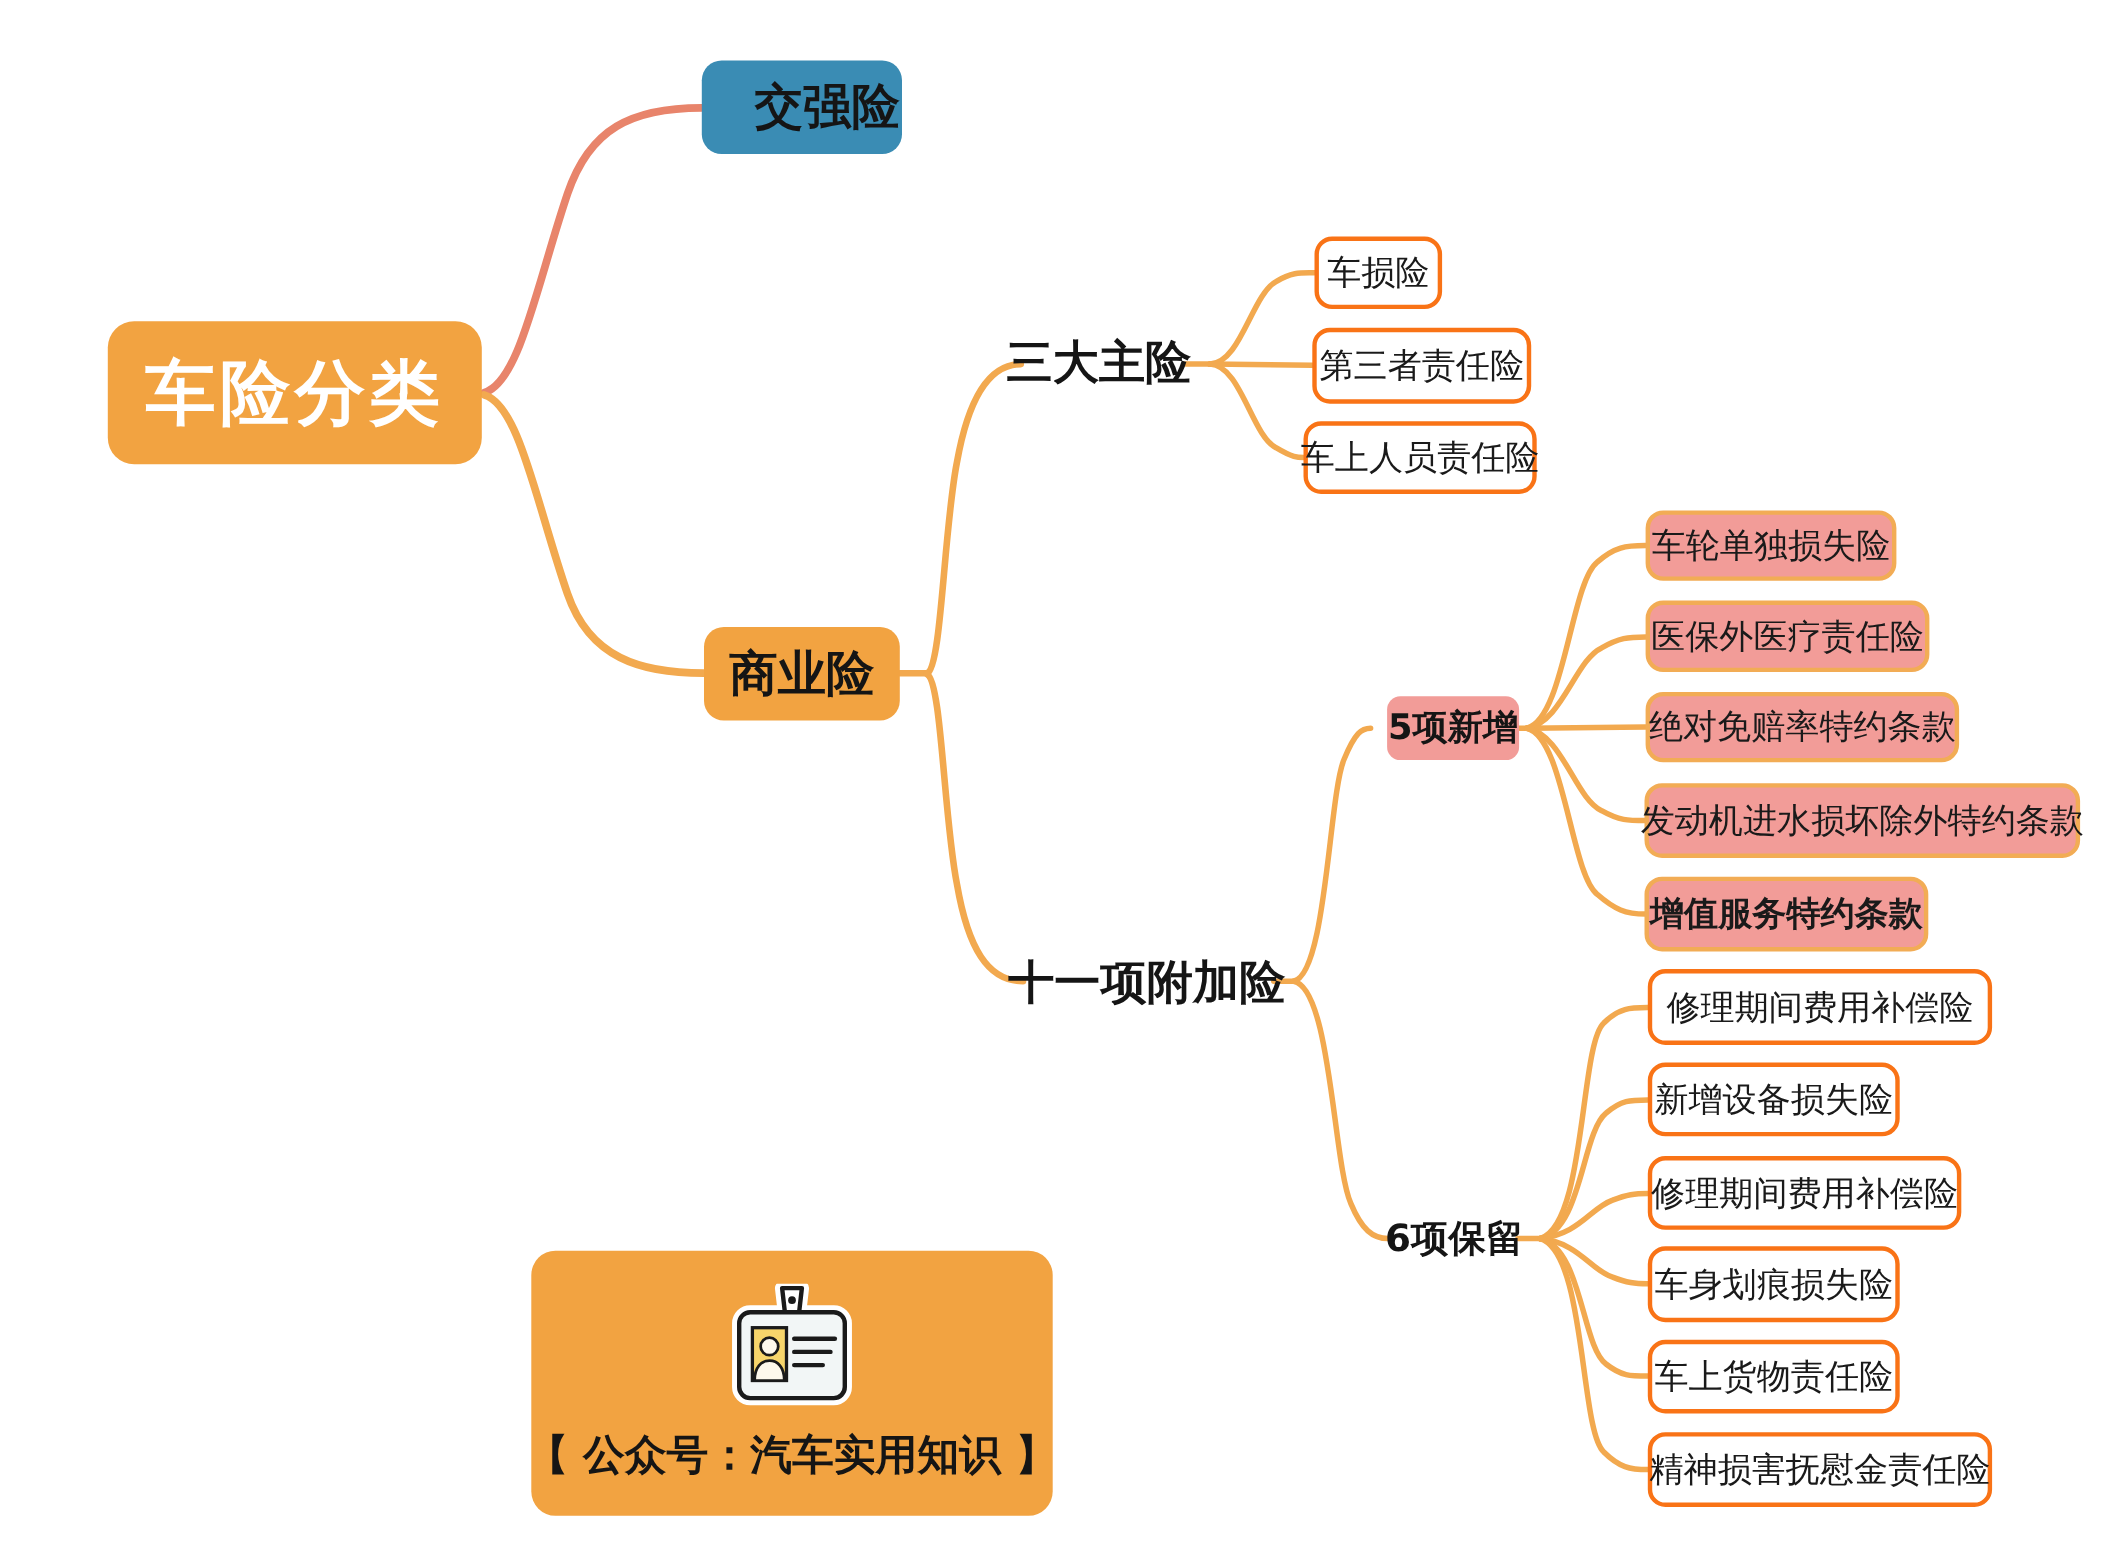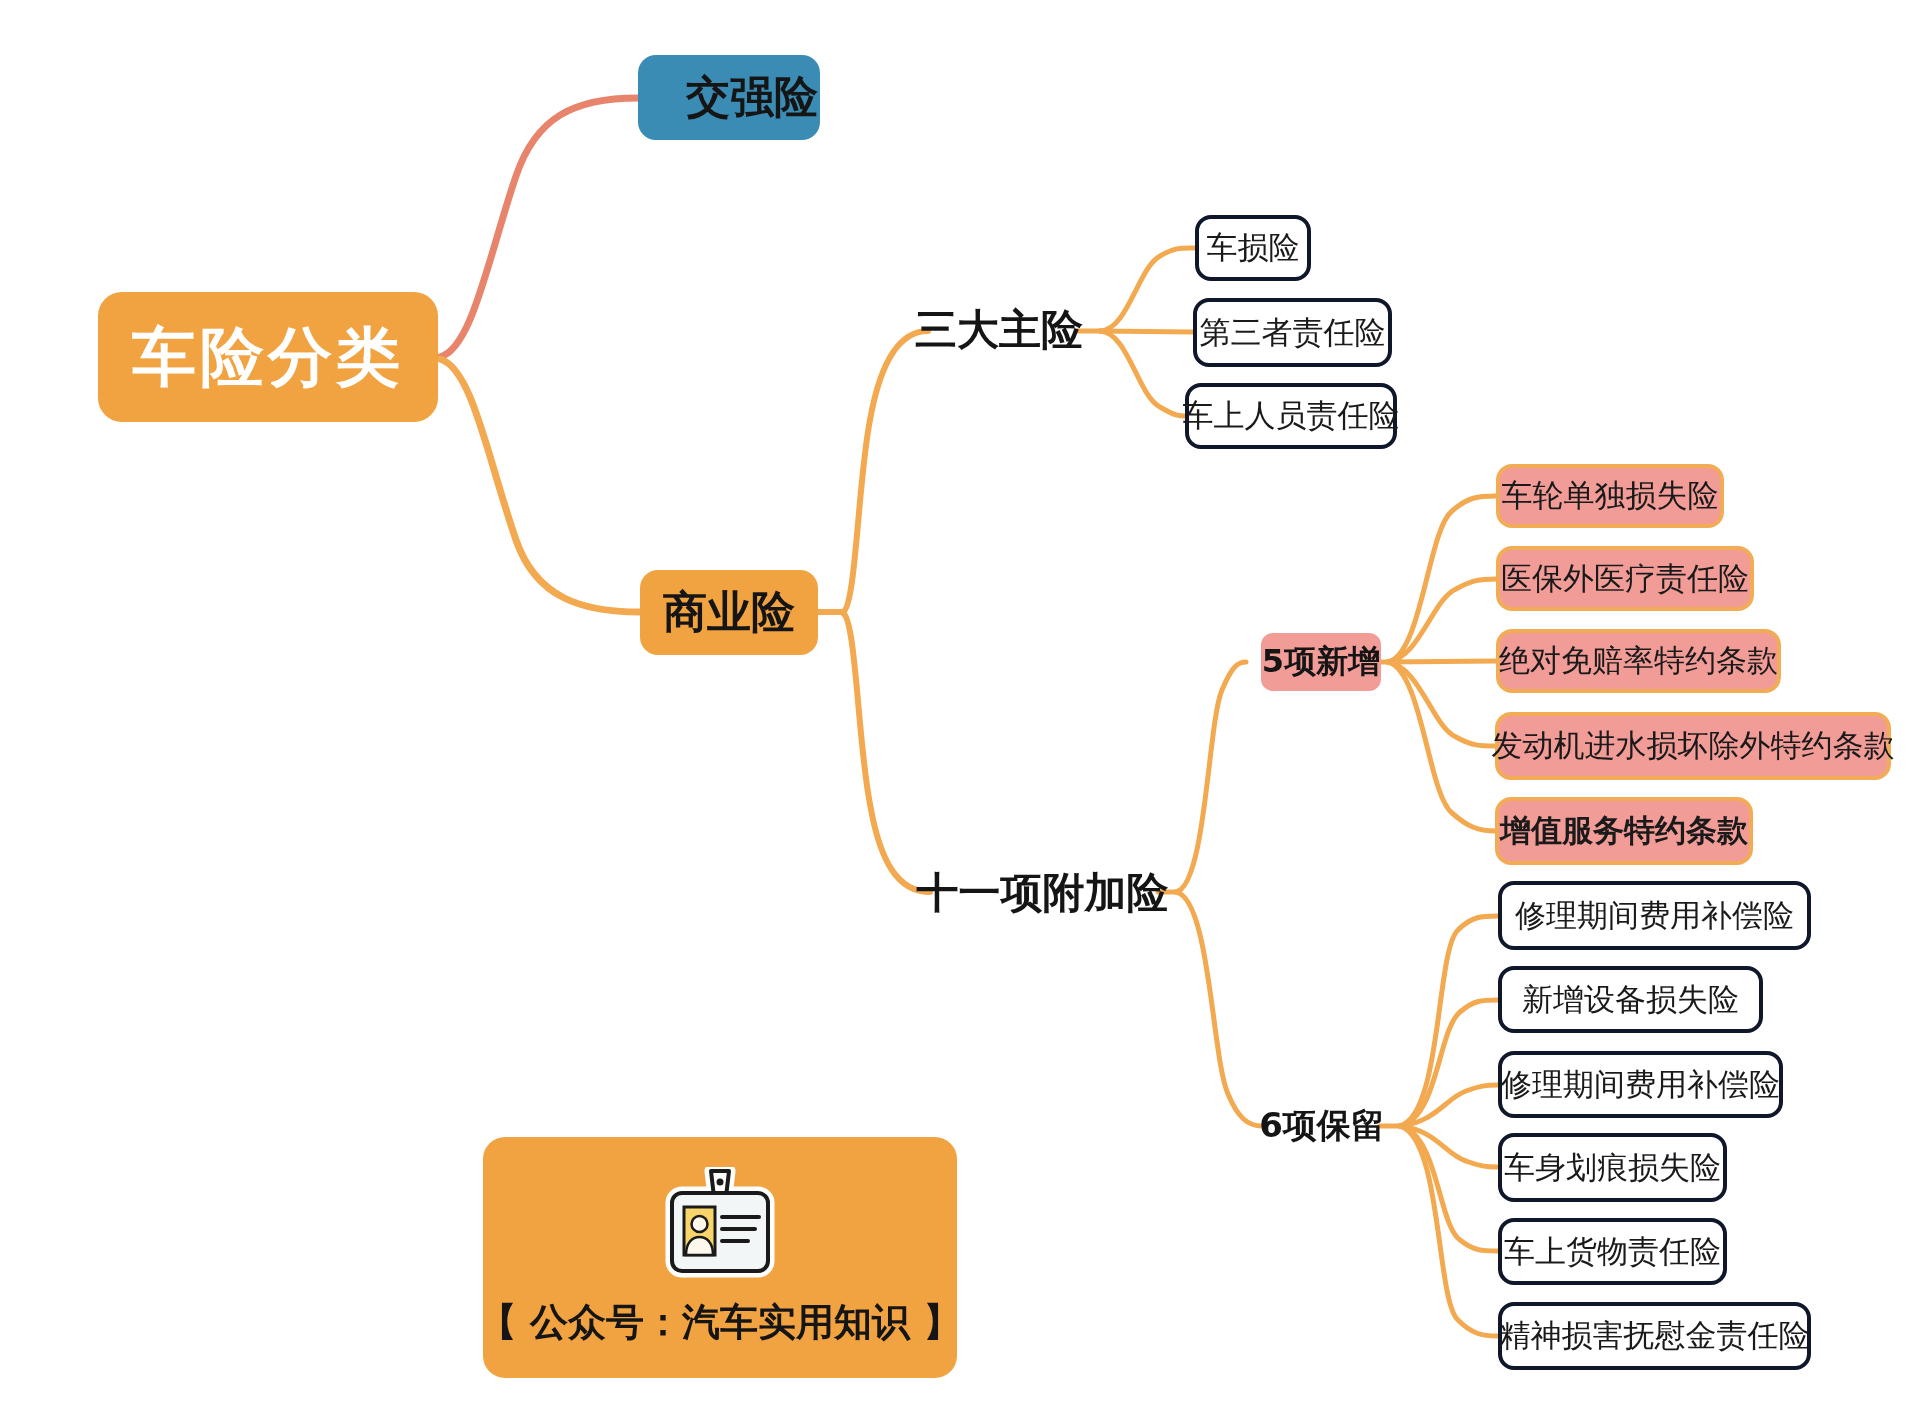--- a/index.html
+++ b/index.html
@@ -16,21 +16,21 @@
 
   .root-node{background:#F2A341;color:#fff;border-radius:24px;
              font-size:64px;font-weight:bold;letter-spacing:4px;}
   .blue-node{background:#3A8CB4;color:#151515;border-radius:18px;
              font-size:44px;font-weight:bold;}
   .orange-node{background:#F2A341;color:#151515;border-radius:18px;
              font-size:44px;font-weight:bold;}
   .label-node{background:transparent;color:#151515;font-weight:bold;}
   .pink-solid{background:#F29C98;color:#151515;border-radius:12px;
              font-size:32px;font-weight:bold;margin-left:15px;}
-  .white-box{background:#ffffff;border:4px solid #0f172a;border-radius:16px;
+  .white-box{background:#ffffff;border:4px solid #f97316;border-radius:16px;
              font-size:31px;color:#1a1a1a;}
   .pink-box{background:#F29C98;border:4px solid #F2AC55;border-radius:16px;
              font-size:31px;color:#1a1a1a;}
 
   .footer-card{position:absolute;left:483px;top:1137px;width:474px;height:241px;
                background:#F2A341;border-radius:22px;display:flex;flex-direction:column;
                align-items:center;justify-content:flex-start;box-sizing:border-box;padding-top:30px;}
   .footer-text{margin-top:18px;font-size:38px;font-weight:bold;color:#151515;white-space:nowrap;}
 </style>
 </head>
@@ -91,21 +91,21 @@
 
   <div class="node pink-box" style="left:1496px;top:464px;width:228px;height:64px;">车轮单独损失险</div>
   <div class="node pink-box" style="left:1496px;top:546px;width:258px;height:65px;">医保外医疗责任险</div>
   <div class="node pink-box" style="left:1496px;top:629px;width:285px;height:64px;">绝对免赔率特约条款</div>
   <div class="node pink-box" style="left:1495px;top:712px;width:396px;height:68px;">发动机进水损坏除外特约条款</div>
   <div class="node pink-box" style="left:1495px;top:797px;width:258px;height:68px;font-weight:bold;">增值服务特约条款</div>
 
   <div class="node label-node" style="left:1262px;top:1103px;width:120px;height:46px;font-size:34px;">6项保留</div>
 
   <div class="node white-box" style="left:1498px;top:881px;width:313px;height:69px;">修理期间费用补偿险</div>
-  <div class="node white-box" style="left:1498px;top:966px;width:265px;height:67px;">新增设备损失险</div>
+  <div class="node white-box" style="left:1498px;top:966px;width:229px;height:67px;">新增设备损失险</div>
   <div class="node white-box" style="left:1498px;top:1051px;width:285px;height:67px;">修理期间费用补偿险</div>
   <div class="node white-box" style="left:1498px;top:1133px;width:229px;height:69px;">车身划痕损失险</div>
   <div class="node white-box" style="left:1498px;top:1218px;width:229px;height:67px;">车上货物责任险</div>
   <div class="node white-box" style="left:1498px;top:1302px;width:313px;height:68px;">精神损害抚慰金责任险</div>
 
   <div class="footer-card">
     <svg width="122" height="112" viewBox="0 0 122 112">
 
       <g stroke="#ffffff" stroke-width="13" fill="none" stroke-linejoin="round">
         <path d="M 52 4 L 70 4 L 67 30 L 55 30 Z"></path>

